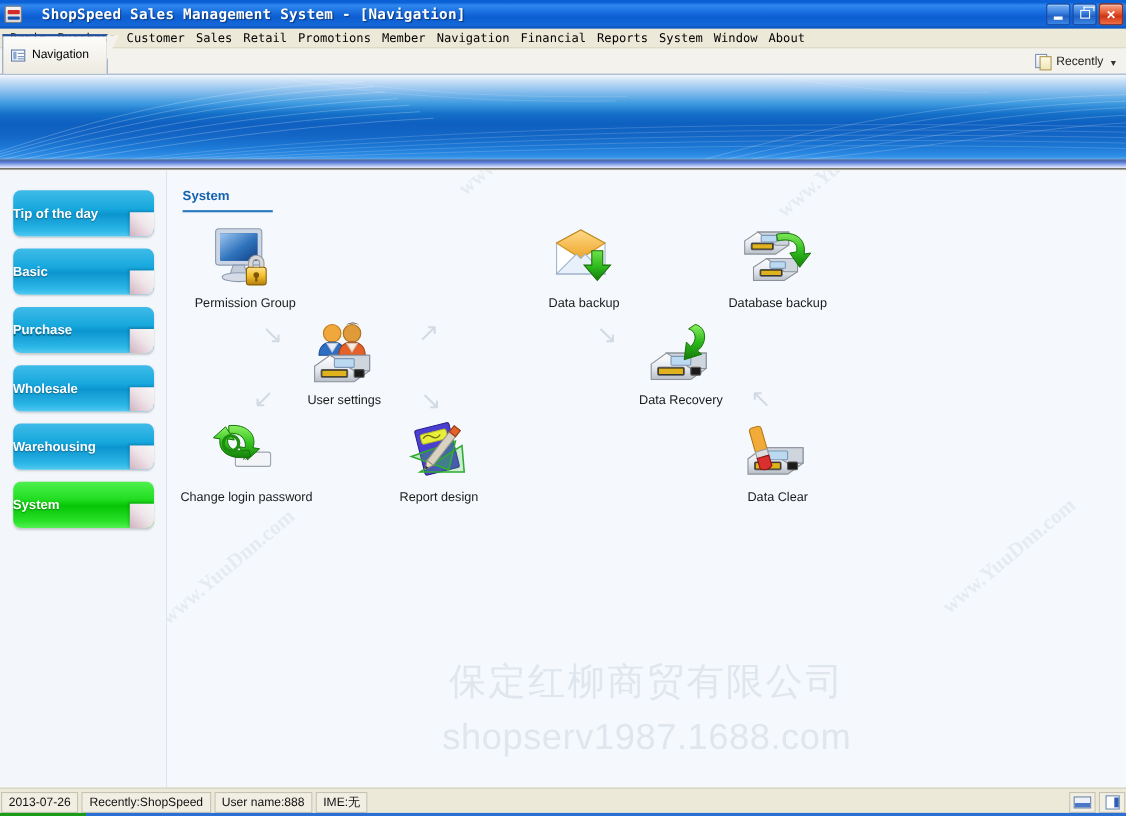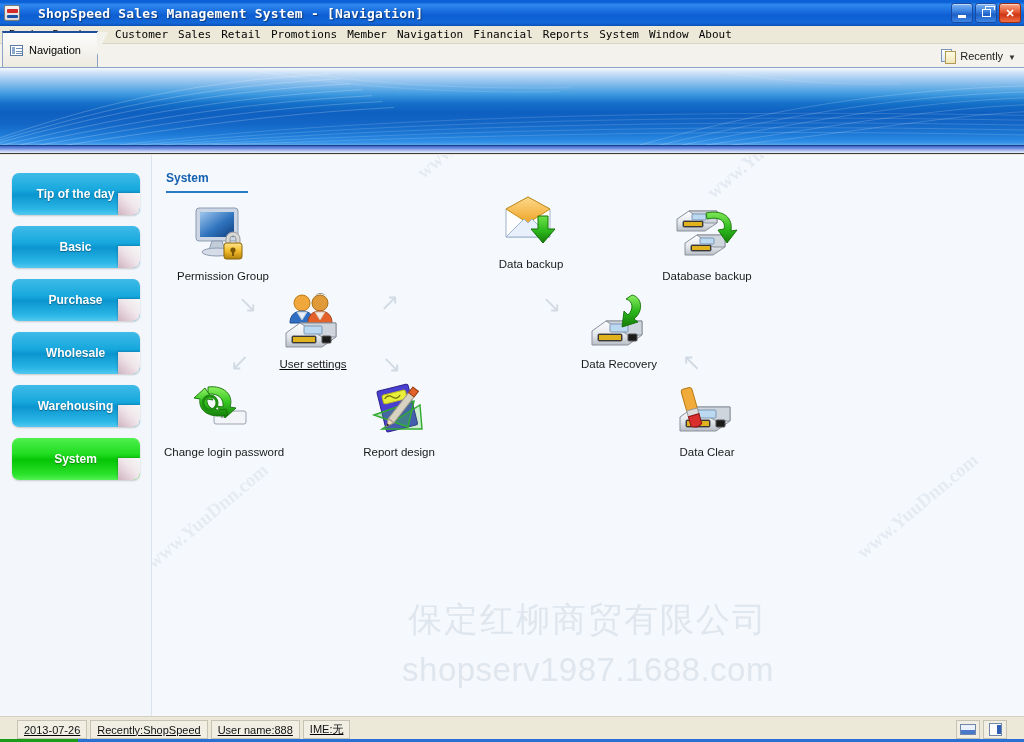--- a/index.html
+++ b/index.html
@@ -186,21 +186,21 @@
     padding-top: 18px;
   }
   .nav-btn {
     position: relative;
     width: 128px;
     height: 42px;
     margin: 0 auto 11px auto;
     border-radius: 7px 7px 7px 7px;
     background: linear-gradient(to bottom, #3fbbe8 0%, #17a8dd 40%, #0b95cf 52%, #2ab6e6 86%, #52c9f0 100%);
     box-shadow: 0 1px 2px rgba(0,0,0,0.18);
-    display: flex; align-items: center; justify-content: center;
+    display: flex; align-items: center; justify-content: flex-start;
     cursor: pointer;
     overflow: hidden;
   }
   .nav-btn .label {
     color: #fff;
     font-size: 12px;
     font-weight: bold;
     text-shadow: 0 1px 1px rgba(0,0,0,0.35);
     position: relative; z-index: 2;
   }
@@ -284,23 +284,22 @@
   .wm-en { font-size: 33px; letter-spacing: 0.5px; margin-top: 8px; }
 
   
   .statusbar {
     position: absolute;
     left: 0; right: 0; bottom: 0;
     height: 26px;
     background: #ece9d8;
     border-top: 1px solid #d4d0c0;
     display: flex; align-items: center;
-    padding: 0 17px;
+    padding: 0 1px;
     gap: 3px;
-    text-decoration: underline;
   }
   .status-cell {
     height: 19px;
     border: 1px solid #c7c3b2;
     background: #f1efe4;
     display: flex; align-items: center;
     padding: 0 6px;
     font-size: 11px;
     color: #111;
     white-space: nowrap;
@@ -481,21 +480,21 @@
             <path d="M34 34 a7 7 0 0 1 14 0 v6 h-4 v-6 a3 3 0 0 0 -6 0 v6 h-4 z" fill="#d8d8d8" stroke="#9a9a9a"></path>
             <rect x="32" y="38" width="18" height="16" rx="2.5" fill="url(#lockb)" stroke="#8a6308"></rect>
             <circle cx="41" cy="45" r="2.6" fill="#7c5706"></circle>
             <rect x="40" y="46" width="2" height="5" fill="#7c5706"></rect>
           </svg>
         </div>
         <div class="icon-label">Permission Group</div>
       </div>
 
 
-      <div class="icon-cell" style="left:320px; top:36px;text-align:center;">
+      <div class="icon-cell" style="left:320px; top:48px;text-align:center;">
         <div class="icon-art">
           <svg width="62" height="60" viewBox="0 0 62 60">
             <defs>
               <linearGradient id="env" x1="0" y1="0" x2="0" y2="1">
                 <stop offset="0%" stop-color="#ffd98a"></stop>
                   <stop offset="100%" stop-color="#eda528"></stop>
               </linearGradient>
               <linearGradient id="grn" x1="0" y1="0" x2="0" y2="1">
                 <stop offset="0%" stop-color="#6ee24a"></stop>
                   <stop offset="55%" stop-color="#2cb81c"></stop>
@@ -542,21 +541,21 @@
               <rect x="9" y="15" width="18" height="4" fill="#e0b21d"></rect>
               <rect x="17" y="7" width="14" height="6" rx="1" fill="#bcd9f2" stroke="#7d97b5"></rect>
             </g>
 
             <path d="M33 8 C 52 4 60 14 58 26 l6 -1 l-10 13 l-9 -13 l6 -1 C 53 17 48 11 34 14 Z" fill="url(#grn2)" stroke="#147107" stroke-width="0.9"></path>
           </svg>
         </div>
         <div class="icon-label">Database backup</div>
       </div>
 
-      <div class="icon-cell" style="left:102px; top:136px;text-decoration:underline;">
+      <div class="icon-cell" style="left:102px; top:136px;">
         <div class="icon-art">
           <svg width="66" height="62" viewBox="0 0 66 62">
             <defs>
               <linearGradient id="dr2" x1="0" y1="0" x2="0" y2="1">
                 <stop offset="0%" stop-color="#ffffff"></stop>
                   <stop offset="60%" stop-color="#e2e6ec"></stop>
                   <stop offset="100%" stop-color="#b8bec7"></stop>
               </linearGradient>
             </defs>
 

